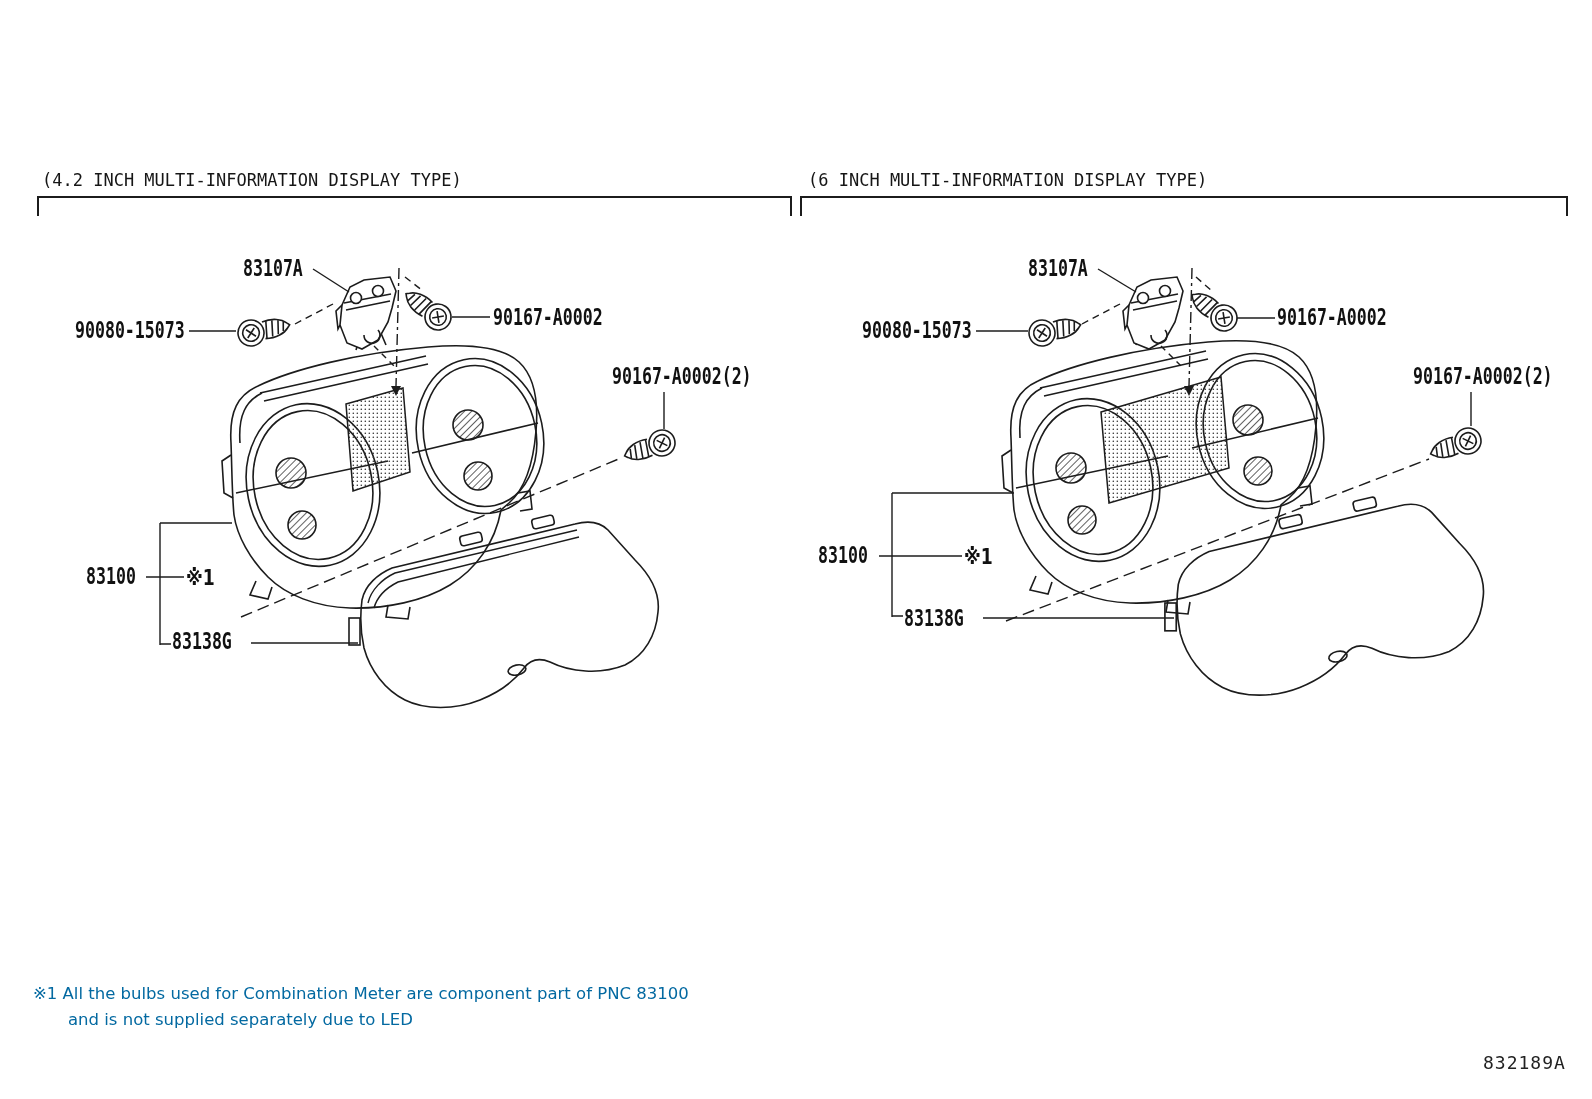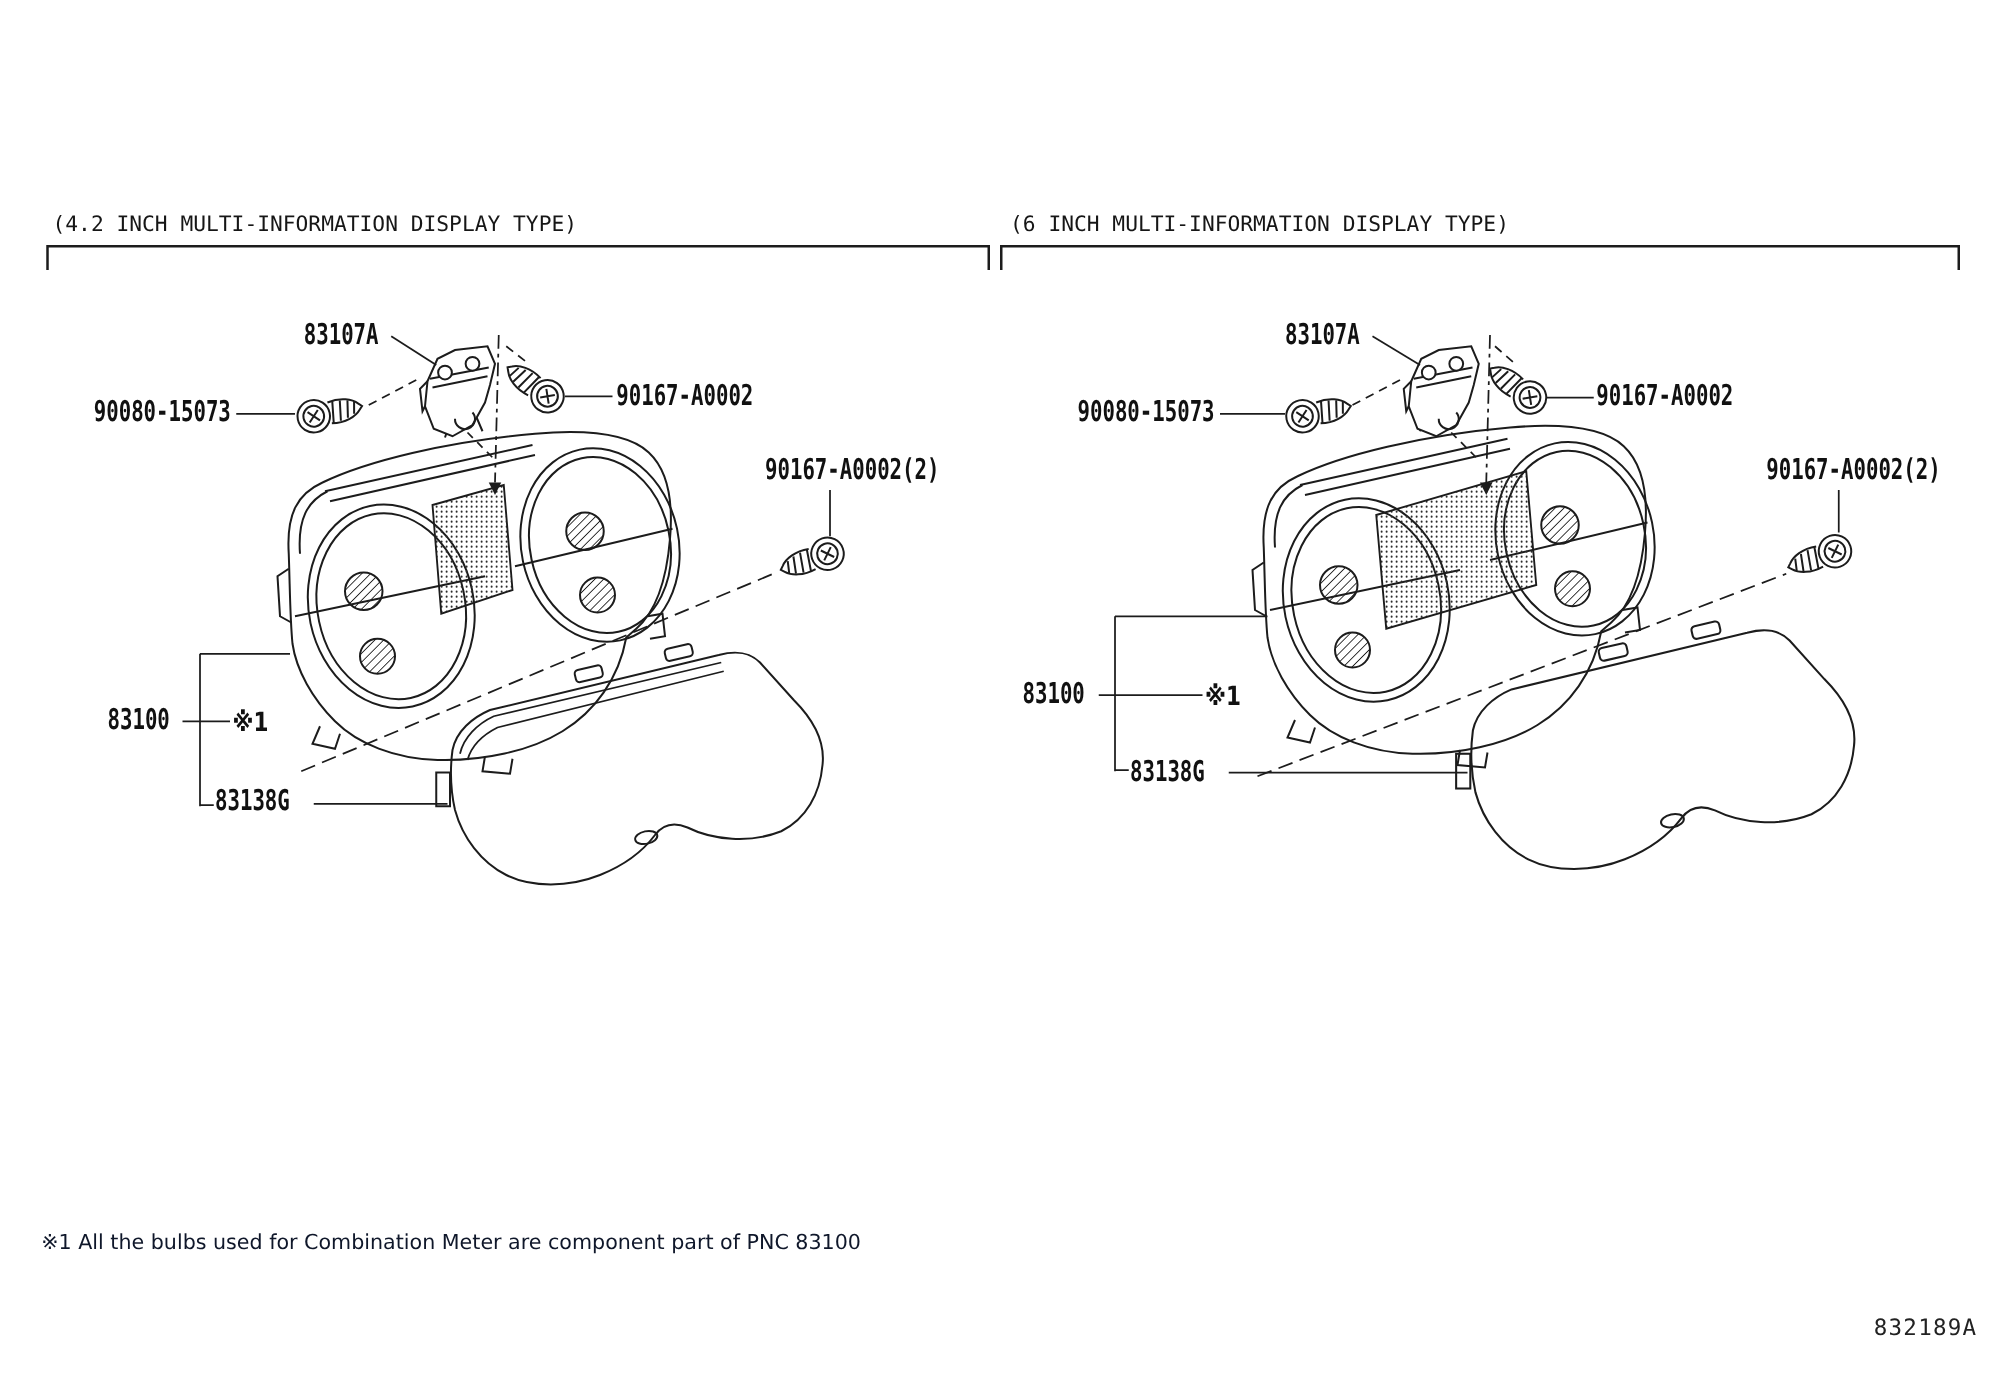--- a/index.html
+++ b/index.html
@@ -4,22 +4,22 @@
 <style>
   html,body{margin:0;padding:0;background:#ffffff;}
   .page{position:relative;width:1592px;height:1099px;background:#fff;overflow:hidden;
         font-family:"DejaVu Sans Mono",monospace;color:#161616;}
   .abs{position:absolute;white-space:nowrap;}
   .hdr{font:17px/20px "DejaVu Sans Mono",monospace;letter-spacing:0px;color:#161616;}
   .plabel{font:bold 23px/25px "DejaVu Sans Mono",monospace;color:#111;
           transform:scaleX(0.72);transform-origin:0 0;}
   .reflabel{font:bold 21px/24px "DejaVu Sans","Liberation Sans",sans-serif;color:#111;
           transform:scaleX(0.82);transform-origin:0 0;}
-  .note{font:16.5px/22px "DejaVu Sans","Liberation Sans",sans-serif;color:#0f172a;}
-  .code{font:18px/20px "DejaVu Sans Mono",monospace;letter-spacing:1px;color:#222;margin-left:16px;}
+  .note{font:16.5px/22px "DejaVu Sans","Liberation Sans",sans-serif;color:#0369a1;}
+  .code{font:18px/20px "DejaVu Sans Mono",monospace;letter-spacing:1px;color:#222;}
   svg{position:absolute;left:0;top:0;}
 </style>
 </head>
 <body>
 
 <div class="page">
 
   <svg width="1592" height="1099" viewBox="0 0 1592 1099">
     <defs>
       <pattern id="stipple" width="4" height="4" patternUnits="userSpaceOnUse">
@@ -158,16 +158,17 @@
   <div class="abs hdr" style="left:808px;top:170px">(6 INCH MULTI-INFORMATION DISPLAY TYPE)</div>
   <div class="abs plabel" style="left:1028px;top:256px">83107A</div>
   <div class="abs plabel" style="left:862px;top:318px">90080-15073</div>
   <div class="abs plabel" style="left:1277px;top:305px">90167-A0002</div>
   <div class="abs plabel" style="left:1413px;top:364px">90167-A0002(2)</div>
   <div class="abs plabel" style="left:818px;top:543px">83100</div>
   <div class="abs reflabel" style="left:964px;top:545px">※1</div>
   <div class="abs plabel" style="left:904px;top:606px">83138G</div>
 
   <div class="abs note" style="left:33px;top:983px">※1 All the bulbs used for Combination Meter are component part of PNC 83100</div>
+  <div class="abs note" style="left:68px;top:1009px">and is not supplied separately due to LED</div>
 
   <div class="abs code" style="left:1483px;top:1053px">832189A</div>
 
 </div>
 
 </body></html>

